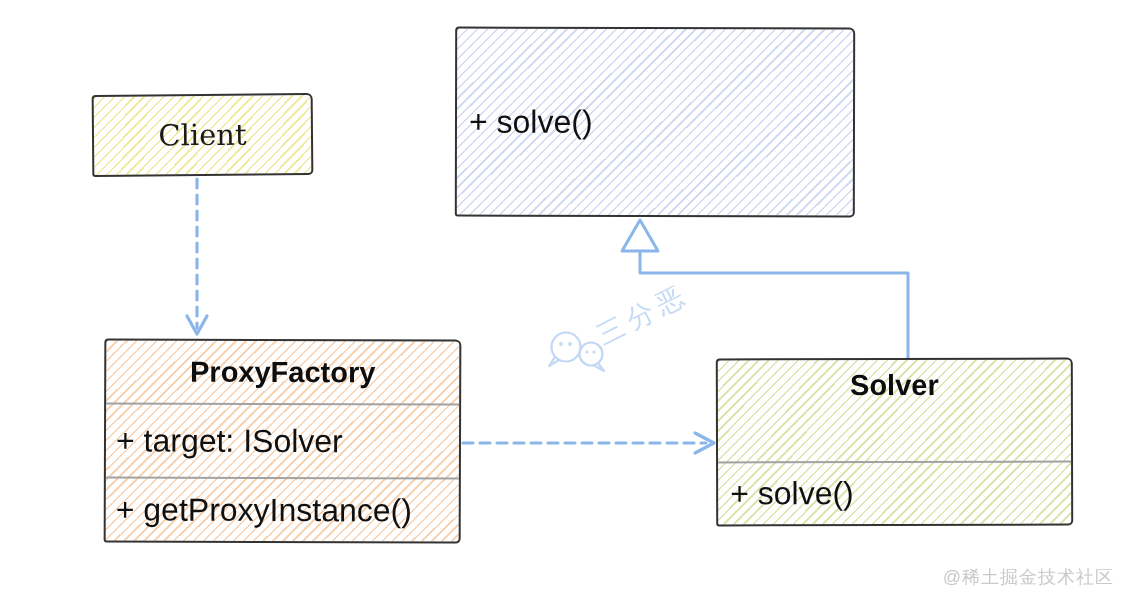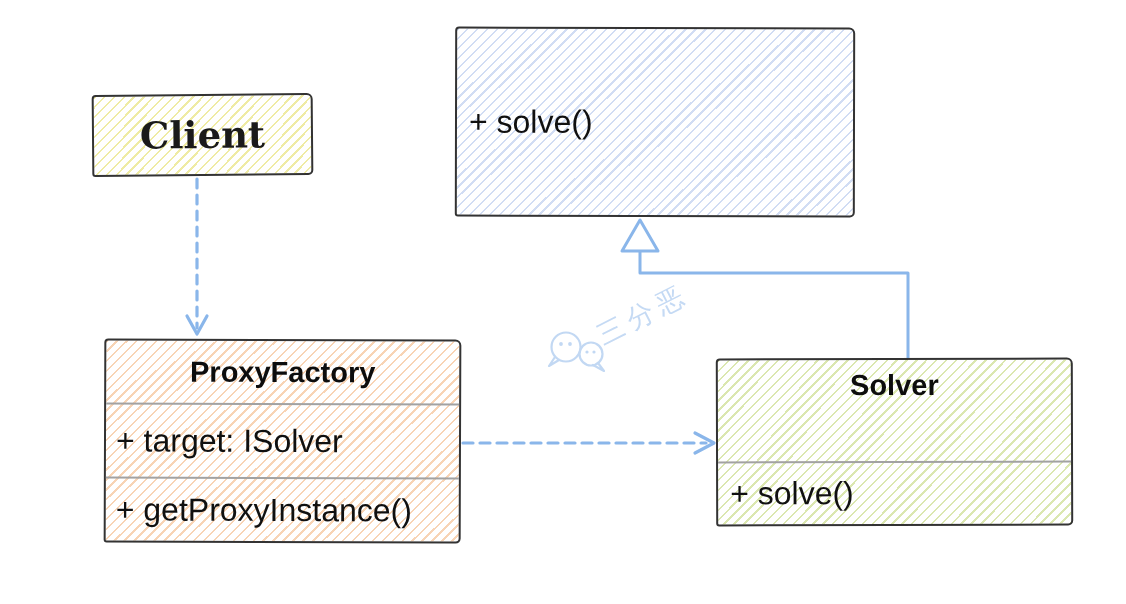--- a/index.html
+++ b/index.html
@@ -18,21 +18,21 @@
   .hatch-orange{background-image:repeating-linear-gradient(135deg, rgba(240,165,100,0.48) 0px, rgba(240,165,100,0.48) 1.7px, transparent 1.7px, transparent 7px);}
   .hatch-green{background-image:repeating-linear-gradient(135deg, rgba(180,205,90,0.48) 0px, rgba(180,205,90,0.48) 1.7px, transparent 1.7px, transparent 7px);}
 
   .class-title{font-weight:bold;font-size:29px;color:#0d0d0d;text-align:center;}
   .stereotype{font-style:italic;font-size:24px;color:#0d0d0d;text-align:center;}
   .member{font-size:32px;color:#101010;text-align:left;}
 
   
   .box-client{left:92px;top:94px;width:221px;height:82px;transform:rotate(-0.5deg);
               align-items:center;justify-content:center;}
-  .client-title{font-family:"DejaVu Serif",serif;font-weight:bold;font-size:37px;color:#1a1a1a;text-align:center;}
+  .client-title{font-family:"DejaVu Serif",serif;font-weight:normal;font-size:29px;color:#1a1a1a;text-align:center;}
 
   
   .box-isolver{left:455px;top:27px;width:400px;height:190px;transform:rotate(0.12deg);}
   .isolver-header{height:99px;display:flex;flex-direction:column;justify-content:center;gap:2px;padding-top:4px;}
   .isolver-body{flex:1;display:flex;align-items:center;padding-left:12px;}
 
   
   .box-proxy{left:104px;top:339px;width:357px;height:204px;transform:rotate(0.2deg);}
   .proxy-header{height:62px;display:flex;align-items:center;justify-content:center;}
   .proxy-attrs{height:74px;display:flex;align-items:center;padding-left:10px;}
@@ -112,14 +112,15 @@
       <g fill="#c2d8f3">
         <circle cx="18" cy="18" r="1.9"></circle>
           <circle cx="27" cy="18" r="1.9"></circle>
         <circle cx="44" cy="26" r="1.6"></circle>
           <circle cx="51" cy="26" r="1.6"></circle>
       </g>
     </svg>
     <div class="wm-text">三分恶</div>
   </div>
 
+  <div class="wm-br">@稀土掘金技术社区</div>
 
 </div>
 
 </body></html>

